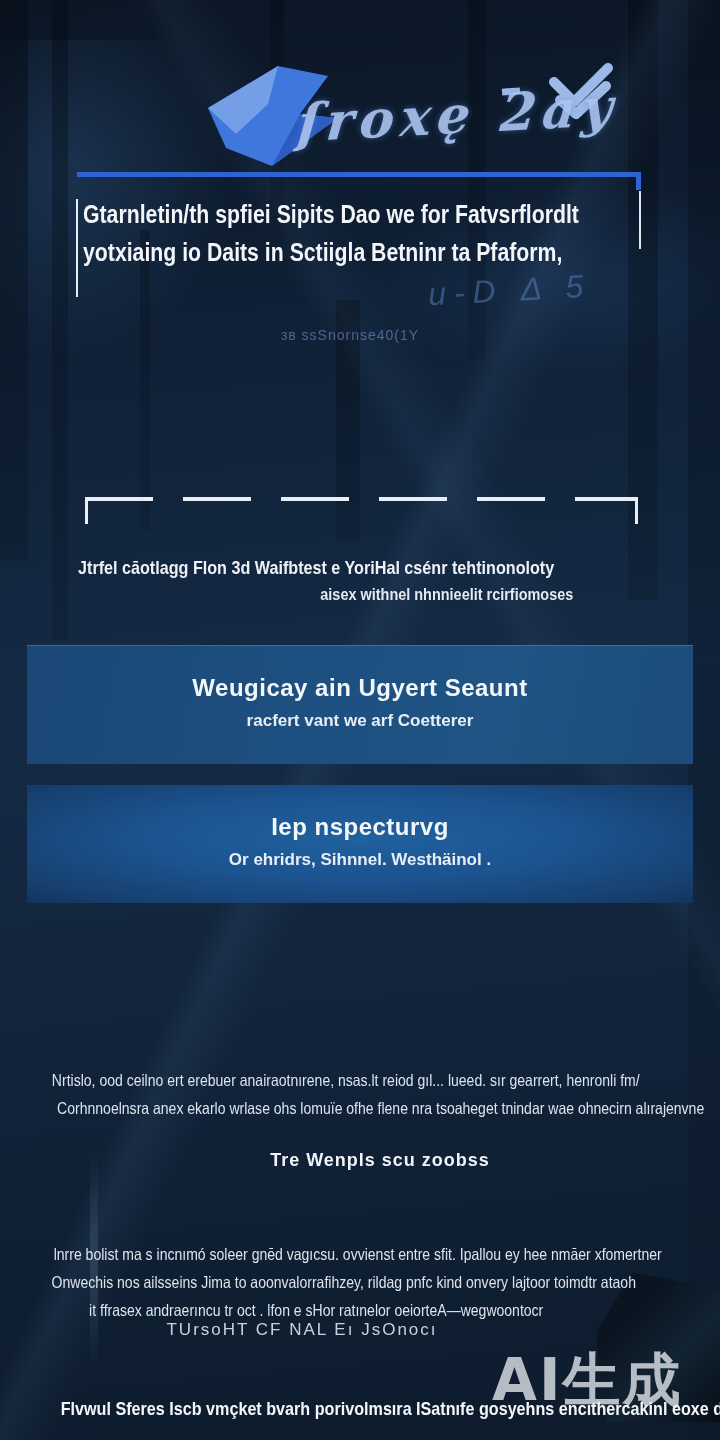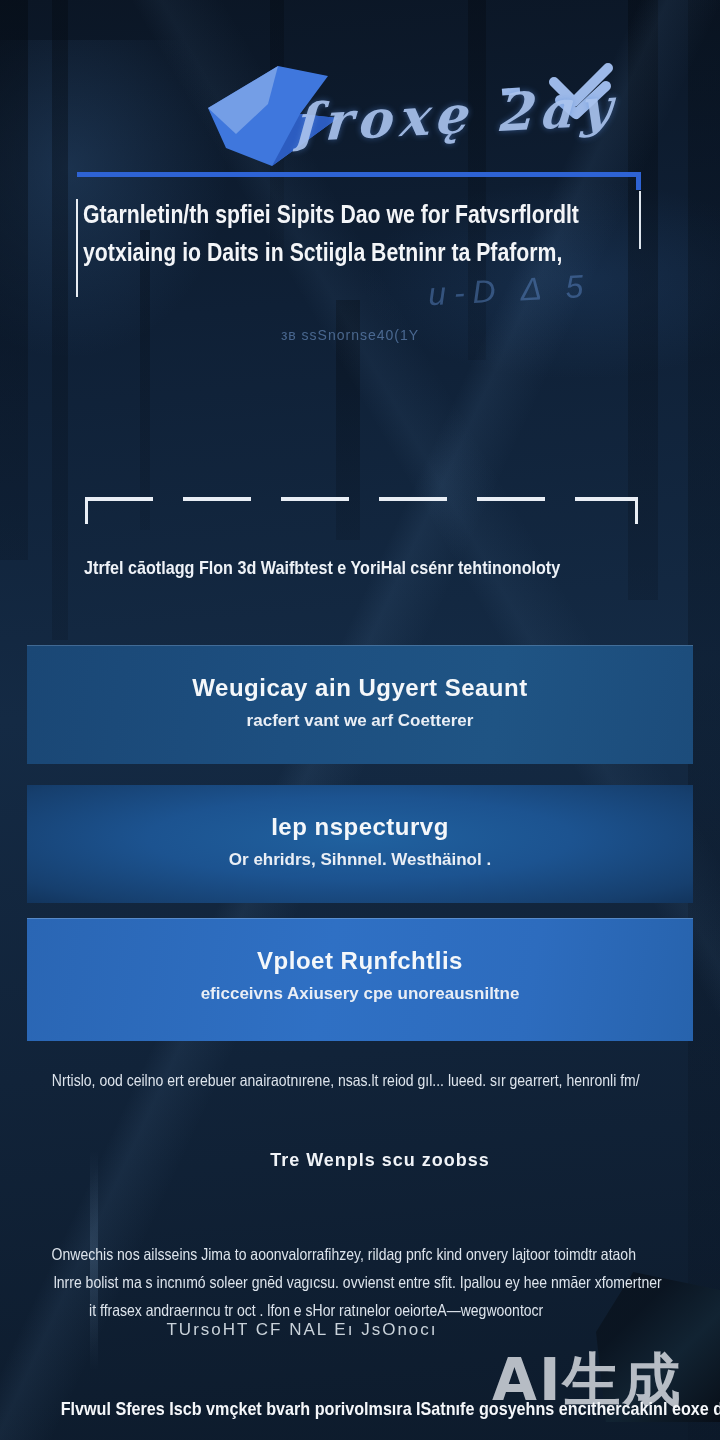--- a/index.html
+++ b/index.html
@@ -69,21 +69,21 @@
     position:absolute; left:220px; top:310px; width:260px; text-align:center;
     font-size:14px; color:rgba(120,160,215,0.55); letter-spacing:1px; white-space:nowrap;margin-top:17px;
   }
   
   .bracket { position:absolute; left:85px; top:497px; width:553px; height:27px; }
   .bracket-line { position:absolute; left:0; right:0; top:0; height:4px;
     background:repeating-linear-gradient(90deg,#e9eef5 0 68px,transparent 68px 98px); }
   .bracket-stub-l { position:absolute; left:0; top:0; width:3px; height:27px; background:#e9eef5; }
   .bracket-stub-r { position:absolute; right:0; top:0; width:3px; height:27px; background:#e9eef5; }
   
-  .intro { position:absolute; left:0; top:554px; width:596px; text-align:center; color:#eef2f7;margin-left:24px; }
+  .intro { position:absolute; left:0; top:554px; width:596px; text-align:right; color:#eef2f7; }
   .intro-line1 { font-size:19px; font-weight:bold; line-height:28px; }
   .intro-line2 { font-size:17px; font-weight:bold; line-height:26px; color:#e4eaf2; }
   .cond { display:inline-block; white-space:nowrap; transform:scaleX(0.85); transform-origin:center; }
   
   .card {
     position:absolute; left:27px; width:666px; height:118px;
     text-align:center; color:#f4f7fa;
   }
   .card1 { top:645px; background:linear-gradient(100deg,#1a4775 0%,#1d4f80 40%,#1f5484 70%,#1c4c7b 100%);
            border-top:1px solid rgba(180,205,230,0.25); }
@@ -158,43 +158,41 @@
   <div class="faint-caption">зв ssSnornse40(1Y</div>
 
   <div class="bracket">
     <div class="bracket-line"></div>
     <div class="bracket-stub-l"></div>
     <div class="bracket-stub-r"></div>
   </div>
 
   <div class="intro">
     <div class="intro-line1"><span class="cond">Jtrfel cāotlagg Flon 3d Waifbtest e YoriHal csénr tehtinonoloty</span></div>
+    <div class="intro-line2"><span class="cond">aisex  withnel nhnnieelit rcirfiomoses</span></div>
   </div>
 
   <div class="card card1">
     <div class="card-title">Weugicay ain Ugyert  Seaunt</div>
     <div class="card-sub">racfert vant we arf Coetterer</div>
   </div>
   <div class="card card2">
     <div class="card-title">Iep nspecturvg</div>
     <div class="card-sub">Or ehridrs, Sihnnel.  Westhäinol  .</div>
   </div>
-  <div class="card card3">
-    <div class="card-title">Vploet Rųnfchtlis</div>
-    <div class="card-sub">eficceivns  Axiusery cpe unoreausniltne</div>
-  </div>
 
   <div class="para para1">
     <div class="line"><span class="cond">Nrtislo, ood ceilno ert erebuer anairaotnırene, nsas.lt reiod gıl... lueed. sır gearrert, henronli fm/</span></div>
+    <div class="line"><span class="cond">Corhnnoelnsra anex ekarlo wrlase ohs lomuïe ofhe flene nra tsoaheget tnindar wae ohnecirn alırajenvne</span></div>
   </div>
   <div class="tagline1">Tre Wenpls scu zoobss</div>
 
   <div class="para para2">
+    <div class="line"><span class="cond">lnrre bolist ma s incnımó soleer gnēd vagıcsu. ovvienst entre sfit. Ipallou ey hee nmāer xfomertner</span></div>
     <div class="line"><span class="cond">Onwechis nos ailsseins Jima to aoonvalorrafihzey, rildag pnfc kind onvery lajtoor toimdtr ataoh</span></div>
-    <div class="line"><span class="cond">lnrre bolist ma s incnımó soleer gnēd vagıcsu. ovvienst entre sfit. Ipallou ey hee nmāer xfomertner</span></div>
     <div class="line"><span class="cond">it ffrasex andraerıncu tr oct .  lfon e sHor ratınelor oeiorteA—wegwoontocr</span></div>
   </div>
   <div class="tagline2">TUrsoHT CF NAL  Eı JsOnocı</div>
 
   <div class="watermark">AI生成</div>
   <div class="footer"><span class="cond">Flvwul Sferes Iscb vmçket bvarh porivolmsıra ISatnıfe gosyehns encıthercakinl eoxe ddvr</span></div>
 
 </div>
 
 </body></html>

